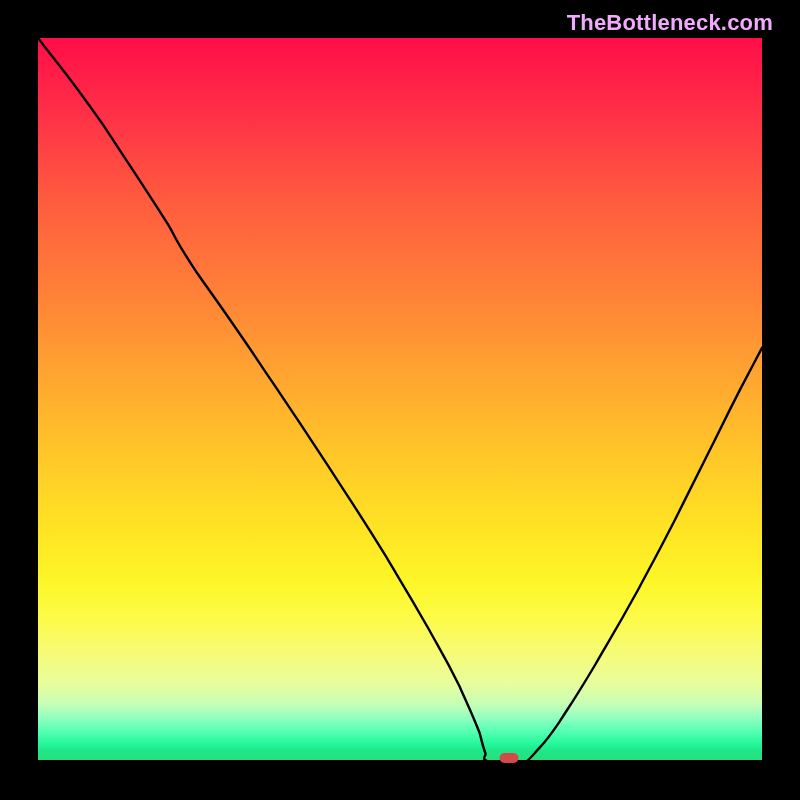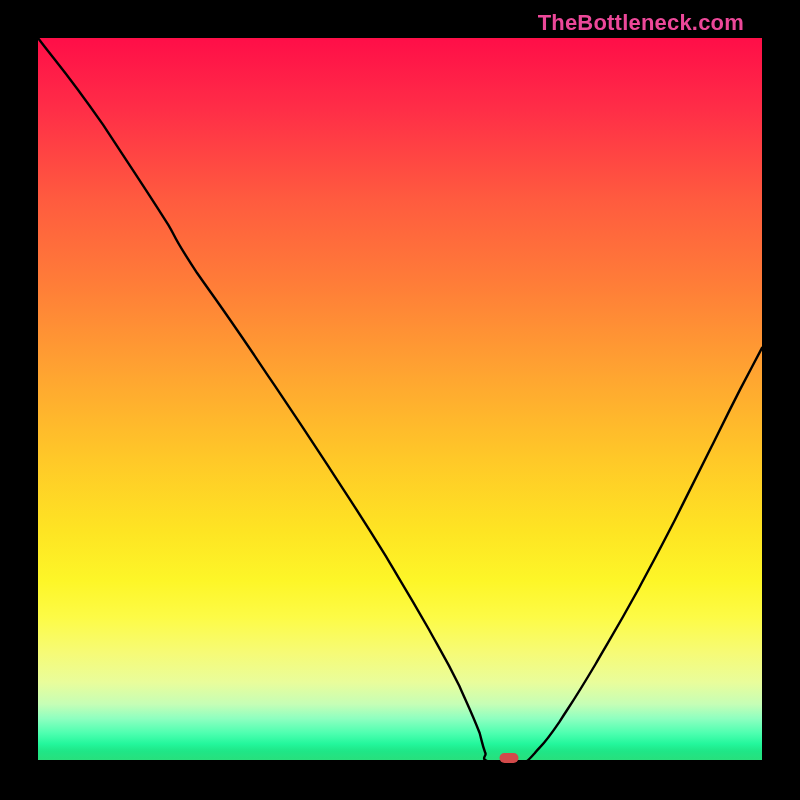--- a/index.html
+++ b/index.html
@@ -54,23 +54,23 @@
     position: absolute;
     width: 19px;
     height: 10px;
     border-radius: 5px;
     background: #d24a4a;
     transform: translate(-50%, -50%);
   }
   .attribution {
     position: absolute;
     top: 10px;
-    right: 56px;
+    right: 27px;
     font: 600 22px Arial, Helvetica, sans-serif;
-    color: #ec4899;
+    color: #f0abfc;
     letter-spacing: 0.2px;
   }
   svg.curve {
     position: absolute;
     inset: 0;
     width: 100%;
     height: 100%;
   }
 </style>
 </head>

